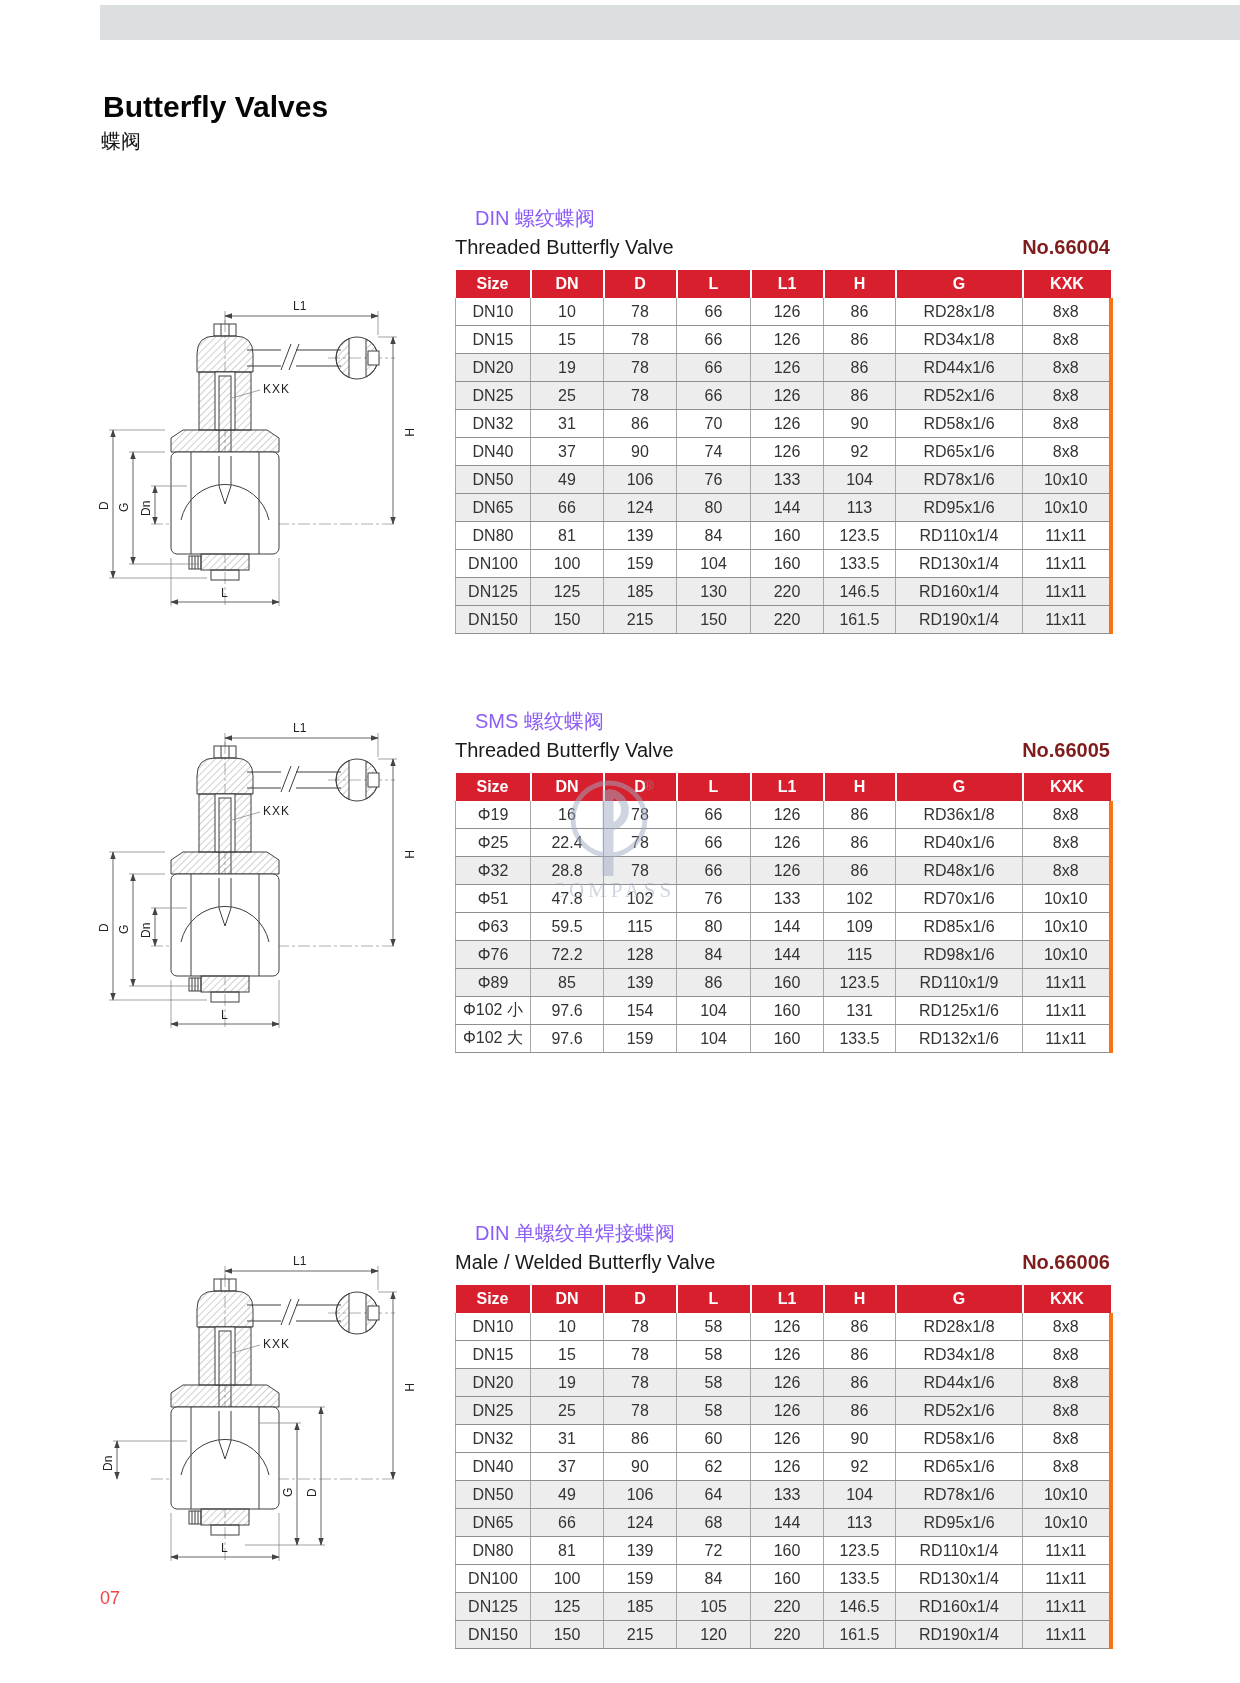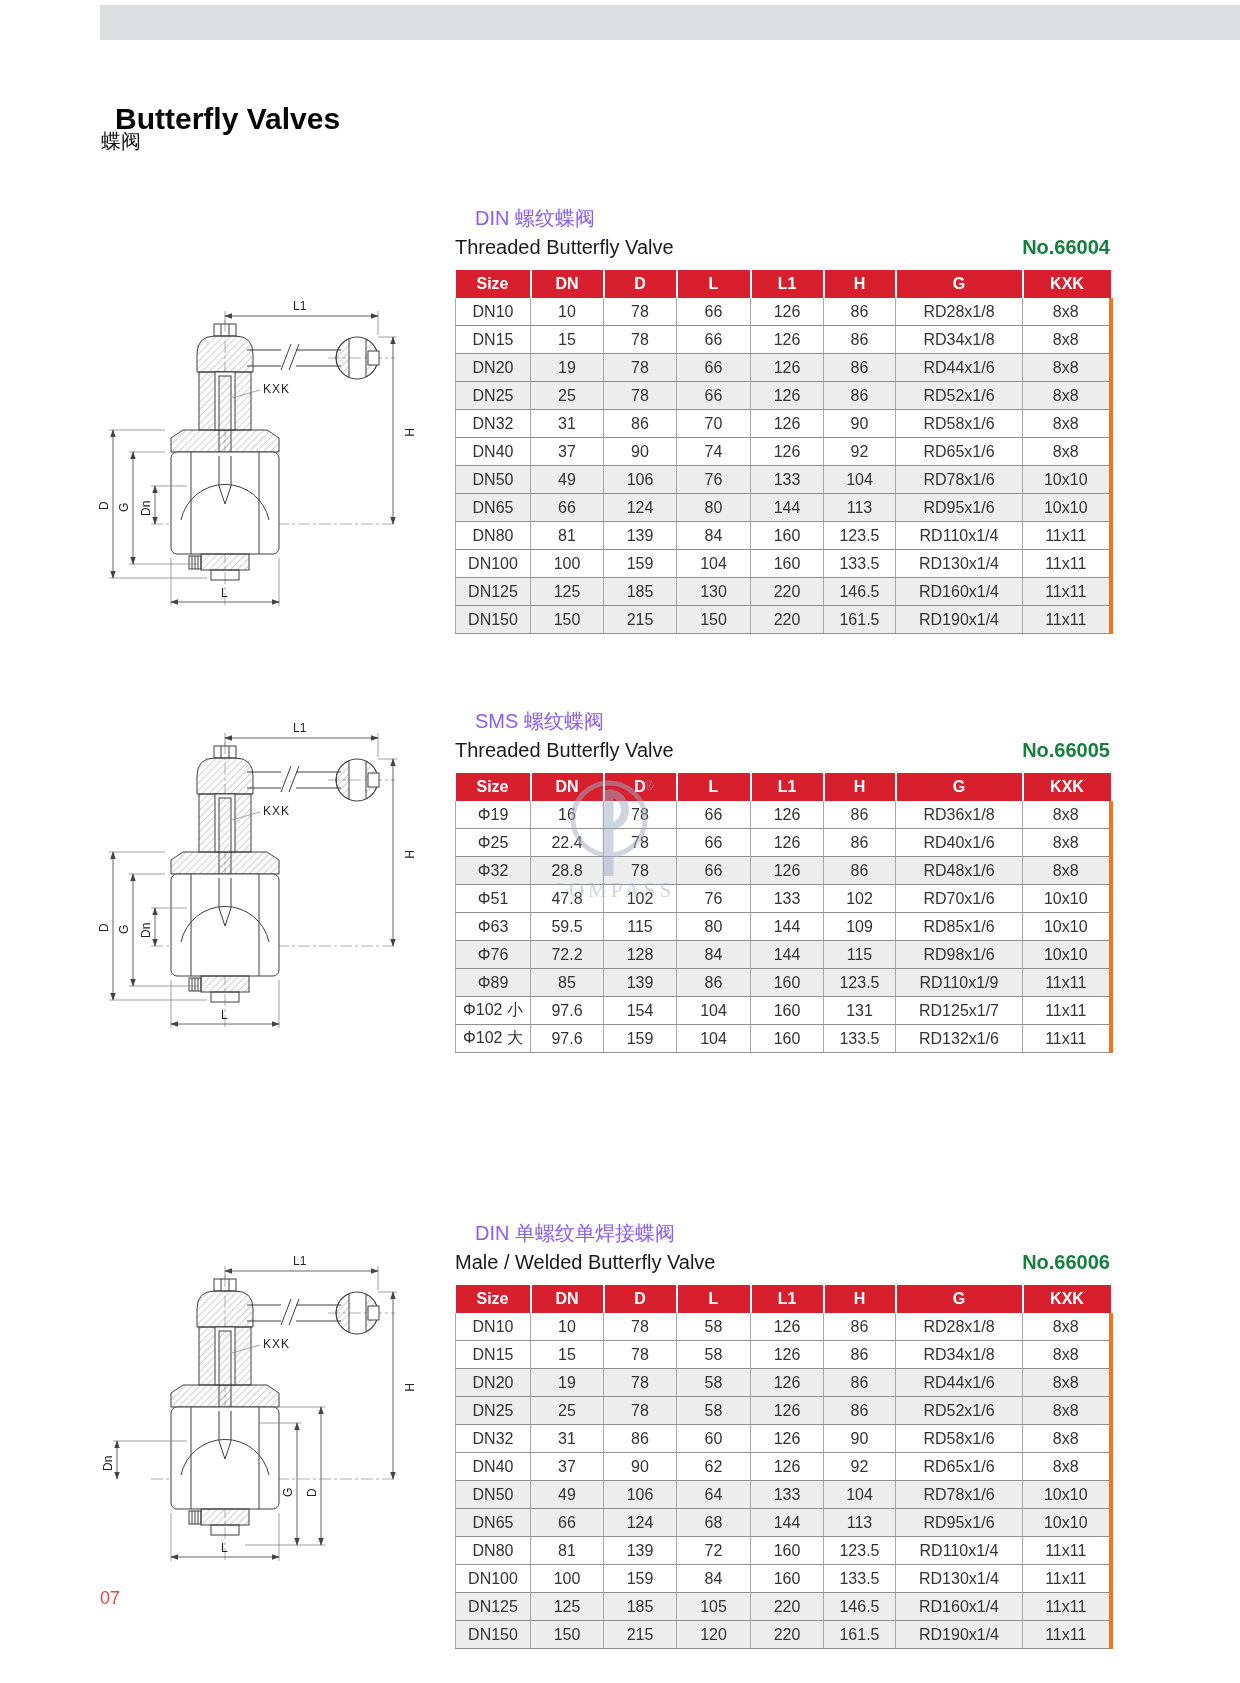--- a/index.html
+++ b/index.html
@@ -1,28 +1,28 @@
 <!DOCTYPE html>
 <html style="--accent: #d81f2d; --altrow: #ededed;"><head>
 <meta charset="utf-8">
 <style>
   html,body{margin:0;padding:0;background:#fff;}
   .page{position:relative;width:1240px;height:1683px;background:#ffffff;
         font-family:"Liberation Sans", sans-serif;overflow:hidden;}
   .top-bar{position:absolute;left:100px;top:5px;right:0;height:35px;background:#dcdfdf;}
-  .page-title{position:absolute;left:99px;top:86px;margin:16px;font-size:30px;font-weight:700;color:#060606;}
+  .page-title{position:absolute;left:99px;top:86px;margin:4px;font-size:30px;font-weight:700;color:#060606;}
   .page-subtitle{position:absolute;left:101px;top:128px;font-size:20px;color:#151515;}
   .valve-section{position:absolute;left:0;top:0;width:100%;height:100%;pointer-events:none;}
   .valve-section>*{pointer-events:auto;}
   .drawing{position:absolute;left:95px;width:320px;height:340px;}
   .tblock{position:absolute;left:455px;width:655px;}
   .t-cn{font-size:20px;color:#8b5cf6;height:29px;line-height:29px;white-space:nowrap;margin-left:20px;}
   .t-row{display:flex;justify-content:space-between;align-items:center;height:29px;}
   .t-en{font-size:20px;color:#1a1a1a;}
-  .t-no{font-size:20px;font-weight:700;color:#15803d;}
+  .t-no{font-size:20px;font-weight:700;color:#7f1d1d;}
   table.spec-table{border-collapse:collapse;table-layout:fixed;width:655px;margin-top:8px;padding-left:48px;}
   table.spec-table th{background:var(--accent,#d81f2d);color:#fff;font-size:16px;font-weight:600;
       height:28px;padding:0;border-left:2px solid #fff;}
   table.spec-table th:first-child{border-left:none;}
   table.spec-table td{height:27px;padding:0;text-align:center;font-size:16px;color:#333;
       border-left:1px solid #a8a8a8;border-bottom:1px solid #8f8f8f;background:#fff;}
   table.spec-table td:last-child{border-right:4px solid #f97316;}
   table.spec-table tr.alt td{background:var(--altrow,#ededed);}
   .page-number{position:absolute;left:100px;top:1588px;font-size:18px;color:#ef4444;}
   .watermark{position:absolute;left:556px;top:766px;width:132px;height:142px;opacity:.5;pointer-events:none;}
@@ -428,21 +428,21 @@
               <td>RD110x1/9</td>
               <td>11x11</td>
             </tr>
             <tr>
               <td>Φ102 小</td>
               <td>97.6</td>
               <td>154</td>
               <td>104</td>
               <td>160</td>
               <td>131</td>
-              <td>RD125x1/7</td>
+              <td>RD125x1/6</td>
               <td>11x11</td>
             </tr>
             <tr>
               <td>Φ102 大</td>
               <td>97.6</td>
               <td>159</td>
               <td>104</td>
               <td>160</td>
               <td>133.5</td>
               <td>RD132x1/6</td>

